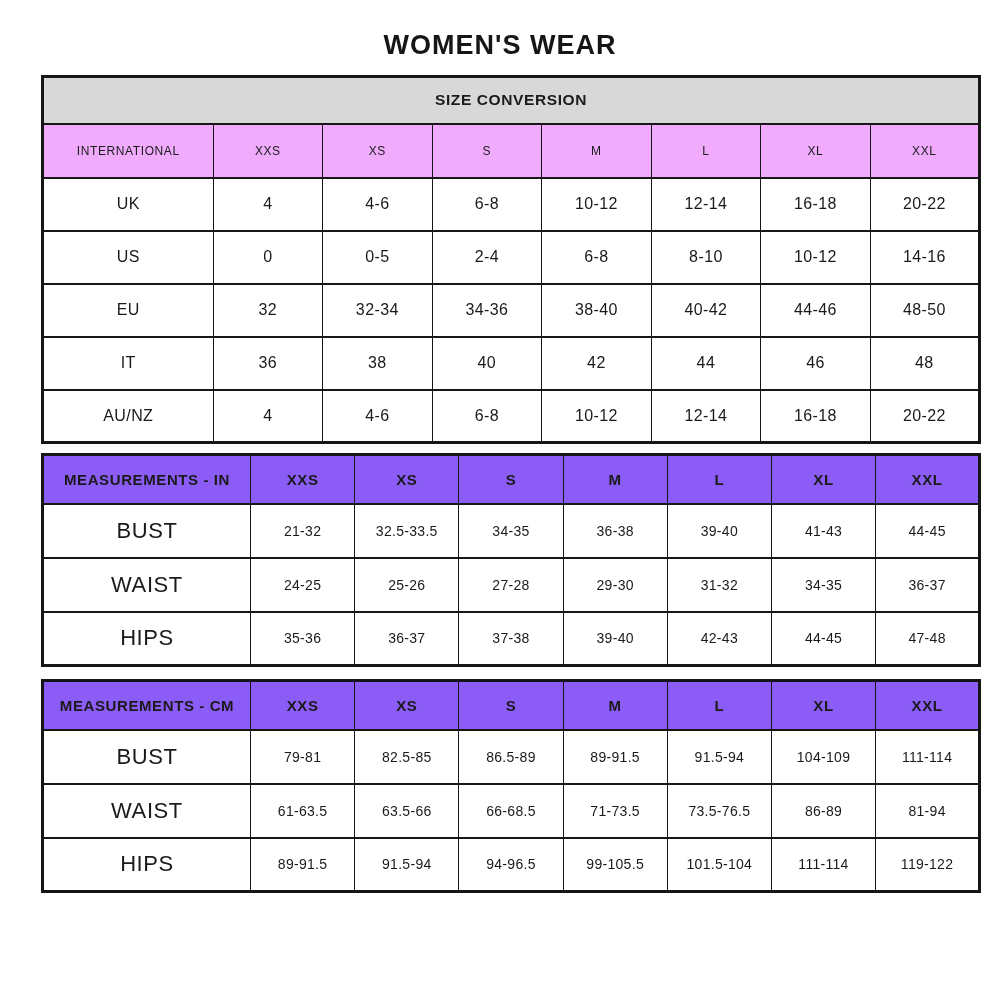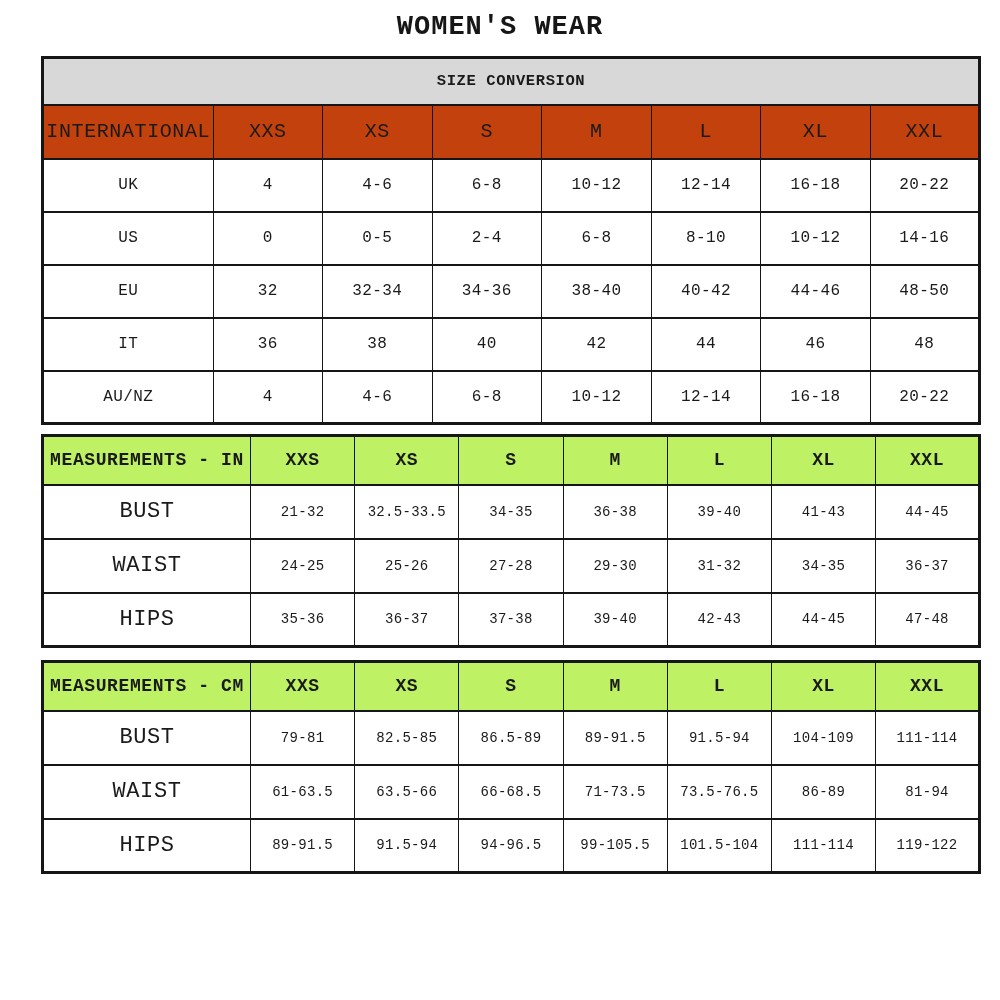--- a/index.html
+++ b/index.html
@@ -5,23 +5,22 @@
   * { box-sizing: border-box; }
   html, body {
     margin: 0; padding: 0;
     background: #ffffff;
     width: 1000px; height: 1000px;
     font-family: "Liberation Sans", sans-serif;
     color: #1a1a1a;
   }
   .page {
     width: 1000px; height: 1000px;
-    padding: 4px 30px 16px 30px;
+    padding: 22px 30px 16px 30px;
     overflow: hidden;
-    font-family: Liberation Mono, monospace;
   }
   h1.title {
     margin: 8px 0 14px 0;
     text-align: center;
     font-size: 27px;
     font-weight: 700;
     letter-spacing: 1px;
     color: #161616;
   }
   table.tbl {
@@ -48,32 +47,32 @@
   tr.banner-row th {
     height: 47px;
     background: #d8d8d8;
     font-weight: 700;
     font-size: 15.5px;
     letter-spacing: 0.6px;
   }
   
   #size-conversion tr.cols-row th {
     height: 54px;
-    font-size: 20px;
+    font-size: 12px;
     font-weight: 400;
     letter-spacing: 0.6px;
-    background: #c2410c;
+    background: #f0abfc;
   }
   #size-conversion tbody td { height: 53px; font-size: 16px; letter-spacing: 0.4px; }
   
   table.meas tr.cols-row th {
     height: 49px;
-    background: #bef264;
+    background: #8b5cf6;
     font-weight: 700;
-    font-size: 18px;
+    font-size: 15px;
     letter-spacing: 0.6px;
   }
   table.meas tbody td { height: 54px; font-size: 14px; letter-spacing: 0.3px; }
   table.meas tbody td.row-label { font-size: 22px; letter-spacing: 0.6px; }
   #measurements-in { margin-top: 9px; }
   #measurements-cm { margin-top: 12px; }
 </style>
 </head>
 <body>
 

